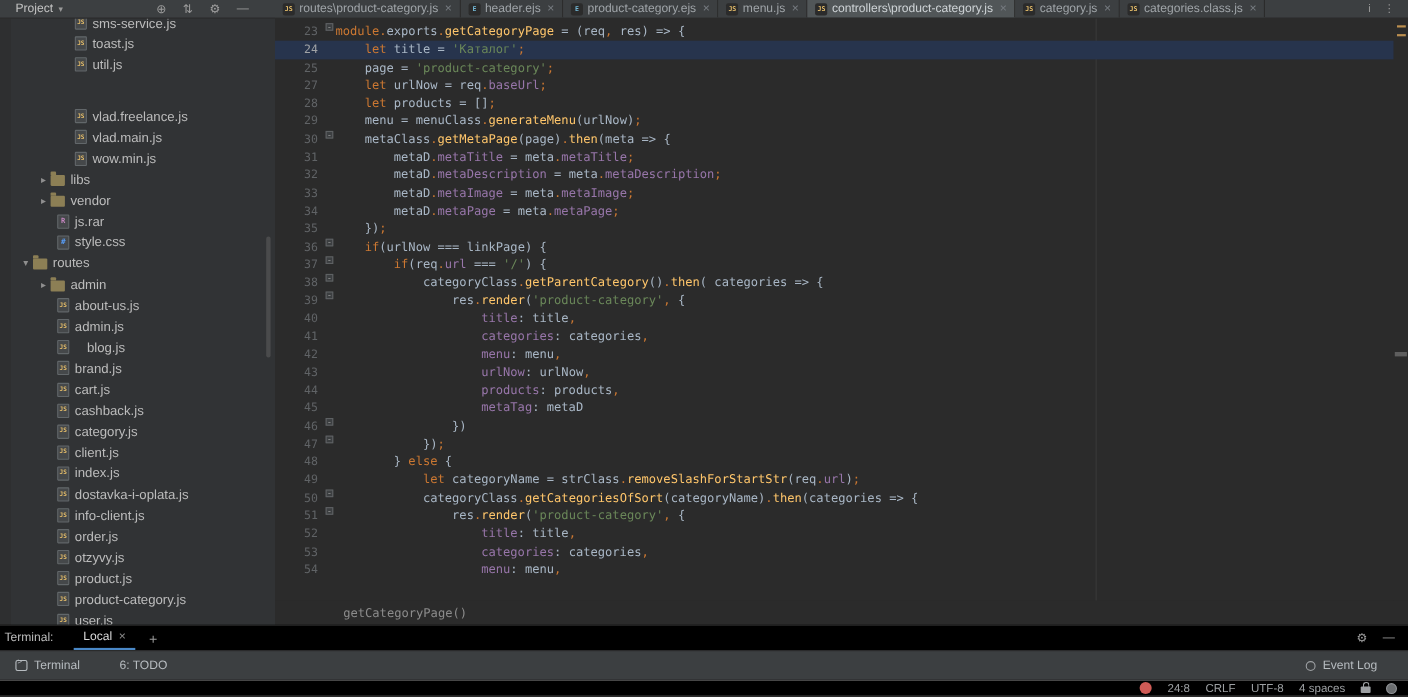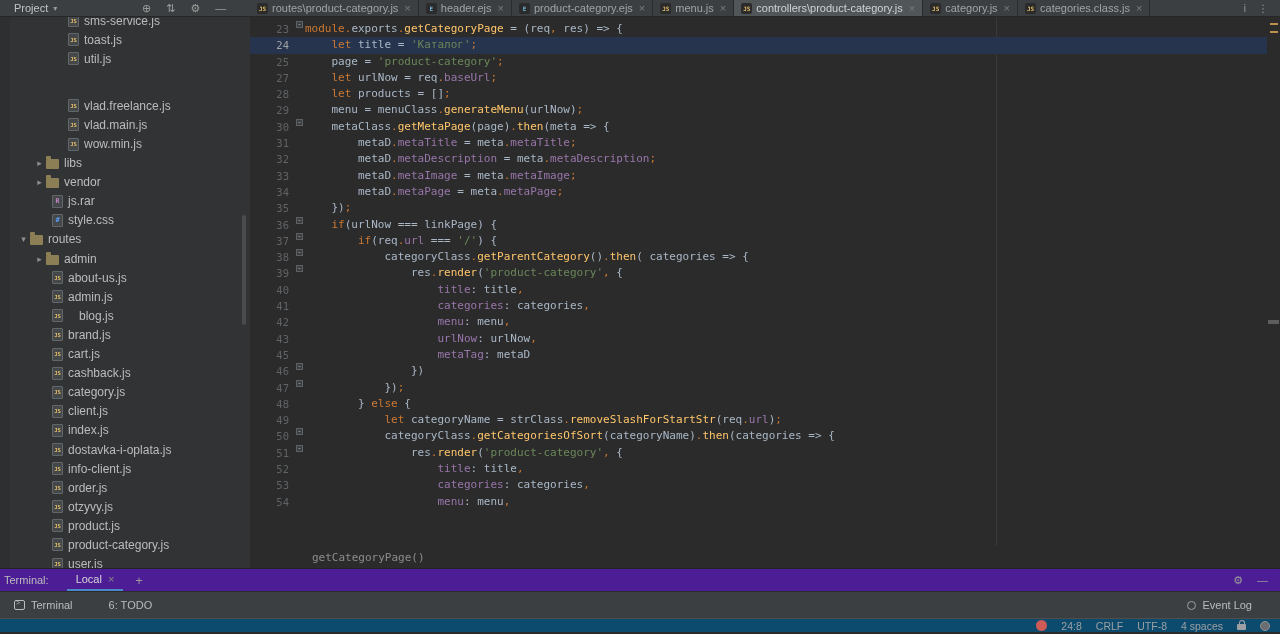--- a/index.html
+++ b/index.html
@@ -47,38 +47,38 @@
   .fold-box{width:7px;height:7px;border:1px solid #5e6163;background:#3c3f41;color:#9a9a9a;font-size:8px;line-height:5px;text-align:center;}
   .codetext{white-space:pre;flex:1;}
   .tok-kw{color:#cc7832;} .tok-str{color:#6a8759;} .tok-fn{color:#ffc66b;}
   .tok-mem{color:#9876aa;} .tok-pl{color:#a9b7c6;} .tok-pu{color:#cc7832;}
   .breadcrumb{position:absolute;left:0;right:0;bottom:0;height:22px;display:flex;align-items:center;padding-left:62px;color:#8c8c8c;font:11px "DejaVu Sans Mono",monospace;background:#2b2b2b;}
   .errstripe{position:absolute;right:0;top:0;bottom:22px;width:13px;background:#2b2b2b;}
   .errstripe .thumb{position:absolute;right:1px;top:303px;width:11px;height:4px;background:#707070;opacity:.75;}
   .errstripe .tick{position:absolute;right:2px;width:8px;height:2px;background:#bc8f4f;}
 
   
-  .termbar{position:absolute;left:0;right:0;top:568px;height:23px;background:#4c1d95;border-top:1px solid #232323;display:flex;align-items:center;font-size:11px;color:#bcbcbc;}
+  .termbar{position:absolute;left:0;right:0;top:568px;height:23px;background:#000000;border-top:1px solid #232323;display:flex;align-items:center;font-size:11px;color:#bcbcbc;}
   .termbar .title{margin-left:4px;}
   .term-tab{display:flex;align-items:center;gap:6px;margin-left:18px;height:100%;padding:0 9px;border-bottom:2px solid #4a88c7;color:#d8d8d8;}
   .term-tab .close{color:#8a8a8a;}
   .term-add{margin-left:12px;color:#9a9a9a;font-size:13px;}
   .termbar-right{margin-left:auto;display:flex;gap:14px;padding-right:12px;color:#9a9a9a;font-size:11px;}
 
   
   .toolbar{position:absolute;left:0;right:0;top:591px;height:27px;background:#3c3f41;border-top:1px solid #2a2a2a;display:flex;align-items:center;font-size:11px;color:#b7bcc0;}
   .tool-btn{display:flex;align-items:center;gap:6px;margin-left:14px;}
   .tool-btn.todo{margin-left:36px;}
   .term-ic{width:11px;height:10px;border:1px solid #b7bcc0;border-radius:2px;position:relative;display:inline-block;}
   .term-ic::before{content:">";position:absolute;left:1px;top:-2px;font-size:7px;color:#b7bcc0;}
   .toolbar-right{margin-left:auto;display:flex;align-items:center;gap:6px;padding-right:28px;}
   .bubble{width:9px;height:9px;border:1px solid #9da0a3;border-radius:50%;display:inline-block;}
 
   
-  .statusbar{position:absolute;left:0;right:0;top:618px;height:14px;background:#0c4a6e;border-top:1px solid #4e4e4e;display:flex;align-items:center;font-size:10.5px;color:#9da0a3;}
+  .statusbar{position:absolute;left:0;right:0;top:618px;height:14px;background:#000000;border-top:1px solid #4e4e4e;display:flex;align-items:center;font-size:10.5px;color:#9da0a3;}
   .sb-right{margin-left:auto;display:flex;align-items:center;gap:14px;padding-right:10px;}
   .red-dot{width:11px;height:11px;border-radius:50%;background:#cf5b56;display:inline-block;}
   .lock{position:relative;width:9px;height:6px;background:#9da0a3;border-radius:1px;display:inline-block;margin-top:2px;}
   .lock::before{content:"";position:absolute;left:1.5px;top:-4px;width:4px;height:4px;border:1.5px solid #9da0a3;border-bottom:none;border-radius:3px 3px 0 0;}
   .hector{width:10px;height:10px;border-radius:50%;border:1.5px solid #8f9295;background:#6b6e70;display:inline-block;}
 </style>
 </head>
 <body>
 
 <div class="titlebar">
@@ -421,20 +421,25 @@
         <span class="ln">42</span>
         <span class="fold"></span>
         <span class="codetext"><span class="tok-pl">                    </span><span class="tok-mem">menu</span><span class="tok-pl">: menu</span><span class="tok-pu">,</span></span>
       </div>
       <div class="line">
         <span class="ln">43</span>
         <span class="fold"></span>
         <span class="codetext"><span class="tok-pl">                    </span><span class="tok-mem">urlNow</span><span class="tok-pl">: urlNow</span><span class="tok-pu">,</span></span>
       </div>
       <div class="line">
+        <span class="ln">44</span>
+        <span class="fold"></span>
+        <span class="codetext"><span class="tok-pl">                    </span><span class="tok-mem">products</span><span class="tok-pl">: products</span><span class="tok-pu">,</span></span>
+      </div>
+      <div class="line">
         <span class="ln">45</span>
         <span class="fold"></span>
         <span class="codetext"><span class="tok-pl">                    </span><span class="tok-mem">metaTag</span><span class="tok-pl">: metaD</span></span>
       </div>
       <div class="line">
         <span class="ln">46</span>
         <span class="fold">
           <span class="fold-box">-</span>
         </span>
         <span class="codetext"><span class="tok-pl">                </span><span class="tok-pl">})</span></span>

